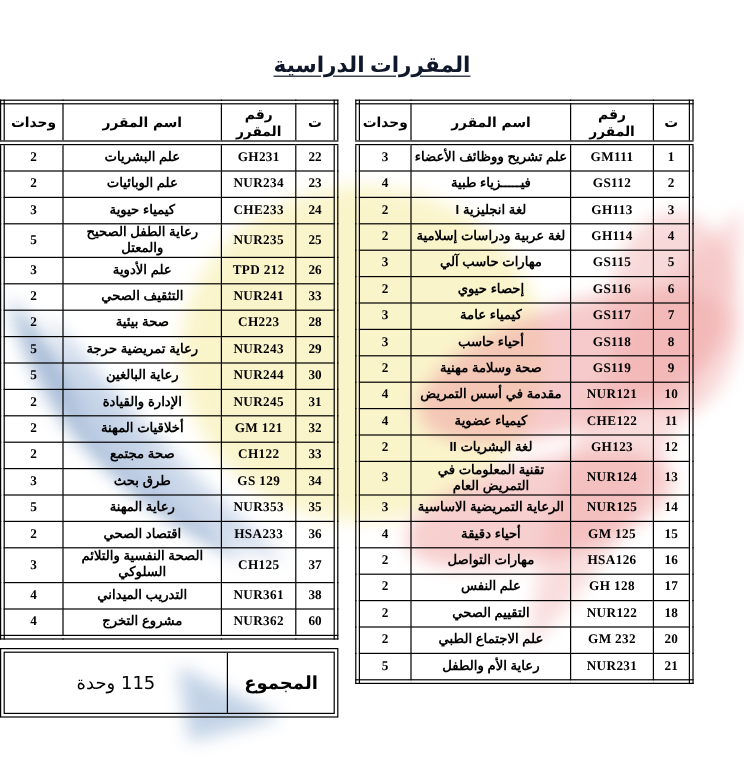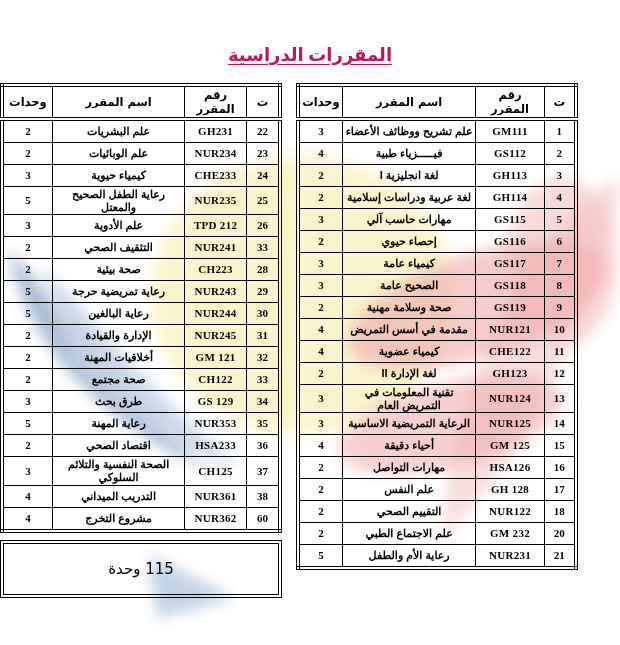--- a/index.html
+++ b/index.html
@@ -8,21 +8,21 @@
     width:620px;height:645px;
     background:#ffffff;
     overflow:hidden;
     font-family:"Liberation Serif","DejaVu Sans",serif;
     margin:0 auto;
   }
   .watermark{position:absolute;left:0;top:0;z-index:0;}
   .title{
     position:absolute;top:44px;left:0;width:100%;
     text-align:center;margin:0;z-index:2;
-    font-size:18px;font-weight:bold;color:#be185d;
+    font-size:18px;font-weight:bold;color:#0f172a;
     text-decoration:underline;
     text-underline-offset:3px;
   }
   .tables{
     position:absolute;top:83px;right:42px;z-index:1;
     display:flex;gap:14px;align-items:flex-start;
   }
   table.course-table{
     border-collapse:collapse;
     border:4px double #000;
@@ -148,21 +148,21 @@
           </tr>
           <tr>
             <td class="col-num">7</td>
             <td class="col-code">GS117</td>
             <td class="col-name">كيمياء عامة</td>
             <td class="col-units">3</td>
           </tr>
           <tr>
             <td class="col-num">8</td>
             <td class="col-code">GS118</td>
-            <td class="col-name">الصحيح عامة</td>
+            <td class="col-name">أحياء حاسب</td>
             <td class="col-units">3</td>
           </tr>
           <tr>
             <td class="col-num">9</td>
             <td class="col-code">GS119</td>
             <td class="col-name">صحة وسلامة مهنية</td>
             <td class="col-units">2</td>
           </tr>
           <tr>
             <td class="col-num">10</td>
@@ -172,21 +172,21 @@
           </tr>
           <tr>
             <td class="col-num">11</td>
             <td class="col-code">CHE122</td>
             <td class="col-name">كيمياء عضوية</td>
             <td class="col-units">4</td>
           </tr>
           <tr>
             <td class="col-num">12</td>
             <td class="col-code">GH123</td>
-            <td class="col-name">لغة الإدارة II</td>
+            <td class="col-name">لغة البشريات II</td>
             <td class="col-units">2</td>
           </tr>
           <tr>
             <td class="col-num">13</td>
             <td class="col-code">NUR124</td>
             <td class="col-name">تقنية المعلومات في التمريض العام</td>
             <td class="col-units">3</td>
           </tr>
           <tr>
             <td class="col-num">14</td>
@@ -349,18 +349,19 @@
             <tr>
               <td class="col-num">60</td>
               <td class="col-code">NUR362</td>
               <td class="col-name">مشروع التخرج</td>
               <td class="col-units">4</td>
             </tr>
           </tbody>
       </table>
 
       <div class="total-box" dir="rtl">
+        <div class="total-label">المجموع</div>
         <div class="total-value">115 وحدة</div>
       </div>
     </div>
 
   </div>
 </div>
 
 </body></html>

